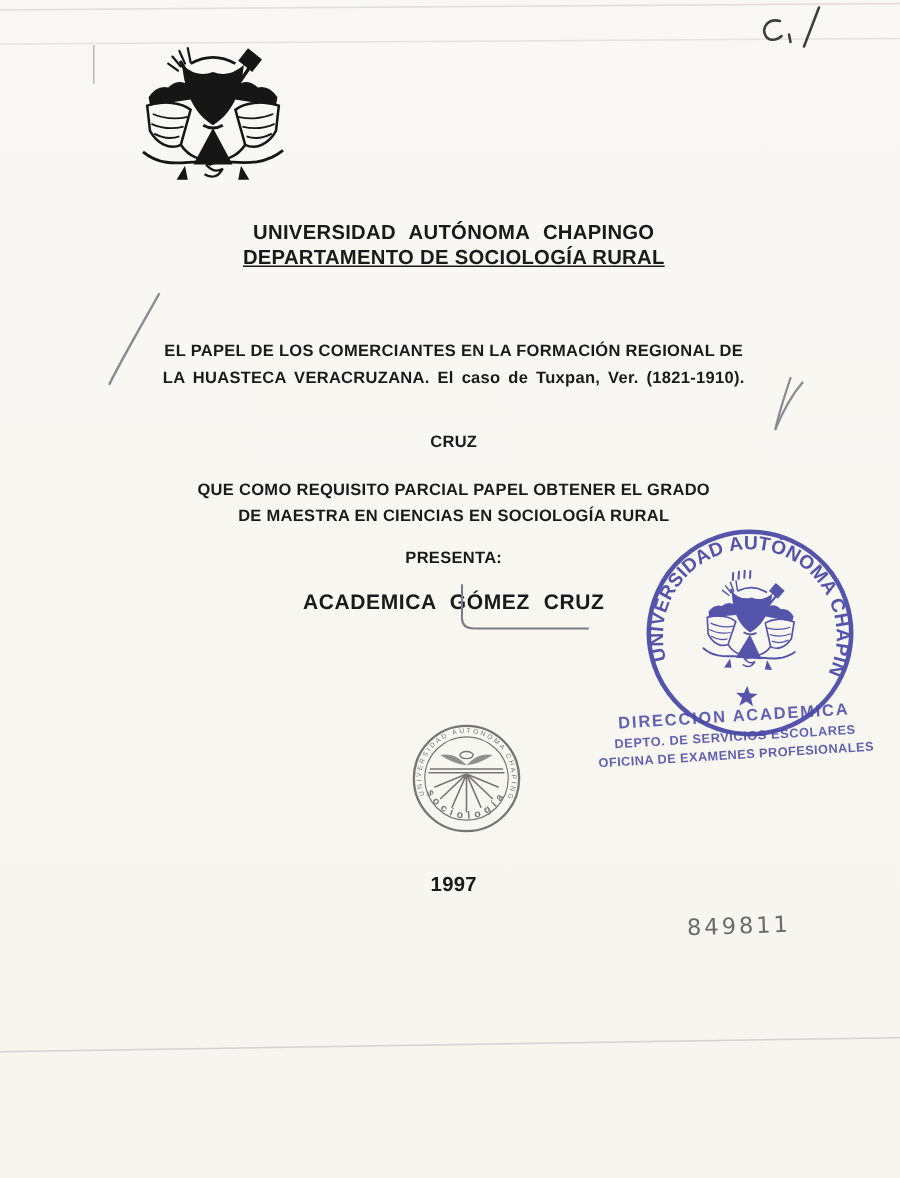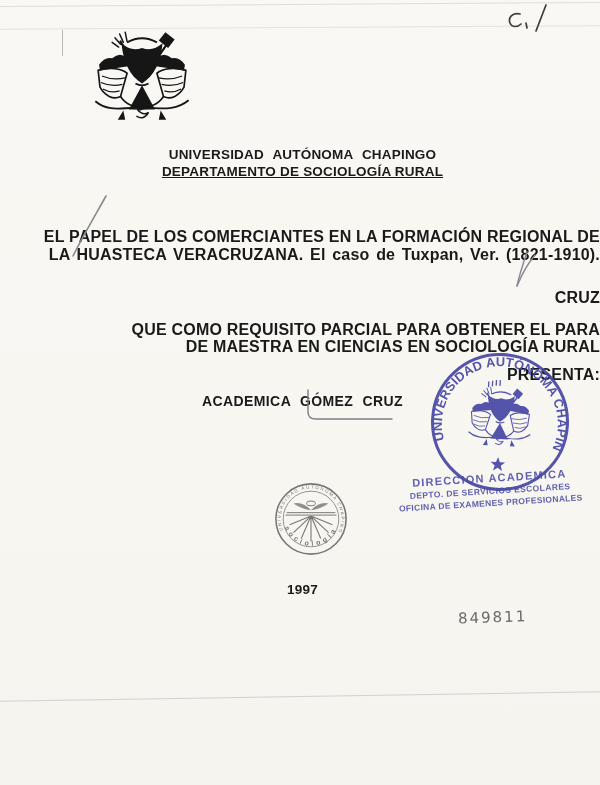--- a/index.html
+++ b/index.html
@@ -6,21 +6,21 @@
   body{
     width:600px;height:785px;position:relative;overflow:hidden;
     background:#f8f7f2;
     font-family:"Liberation Sans","DejaVu Sans",sans-serif;
     color:#1a1a1a;
   }
   .page{position:absolute;inset:0;background:linear-gradient(180deg,#f9f8f4 0%,#f7f6f1 60%,#f5f4ee 100%);}
   .centerline{position:absolute;left:5px;width:595px;text-align:center;font-weight:bold;letter-spacing:.2px;}
   .hdr{font-size:13.5px;word-spacing:5px;}
   .hdr2{font-size:13.5px;text-decoration:underline;}
-  .title{font-size:16px;text-align:right;}
+  .title{font-size:11px;}
   .small-gap{word-spacing:2px;}
   .author{font-size:14px;letter-spacing:.4px;word-spacing:5px;}
   .footer{font-size:13.5px;}
   
   .scanline{position:absolute;left:-5px;width:610px;height:1px;background:rgba(200,185,195,.45);}
   .sl1{top:4px;transform:rotate(-.4deg);}
   .sl2{top:27px;transform:rotate(-.35deg);background:rgba(205,190,200,.4);}
   .sl3{top:696px;transform:rotate(-.9deg);background:rgba(185,178,190,.55);}
   .edge-tick{position:absolute;left:62px;top:30px;width:1px;height:26px;background:rgba(120,120,120,.5);}
   
@@ -118,21 +118,21 @@
 
   <svg class="pen" style="left:505px;top:246px" width="36" height="44" viewBox="0 0 36 44">
     <g fill="none" stroke="#8a8a92" stroke-width="1.5" stroke-linecap="round">
       <path d="M22,6 C18,18 14,30 12,40"></path>
       <path d="M12,40 C17,28 24,16 30,9"></path>
     </g>
   </svg>
 
   <div class="centerline title" style="top:289px">CRUZ</div>
 
-  <div class="centerline title" style="top:321px">QUE COMO REQUISITO PARCIAL PARA OBTENER EL PARA</div>
+  <div class="centerline title" style="top:321px">QUE COMO REQUISITO PARCIAL PAPEL OBTENER EL GRADO</div>
   <div class="centerline title" style="top:366px">PRESENTA:</div>
 
   <div class="centerline title" style="top:338px">DE MAESTRA EN CIENCIAS EN SOCIOLOGÍA RURAL</div>
 
   <div class="centerline author" style="top:393px">ACADEMICA GÓMEZ CRUZ</div>
 
   <svg class="pen" style="left:300px;top:388px" width="100" height="36" viewBox="0 0 100 36">
     <path d="M8,2 L8,24 Q8,31 16,31 L92,31" fill="none" stroke="#7d7d85" stroke-width="1.4" stroke-linecap="round"></path>
   </svg>
 

